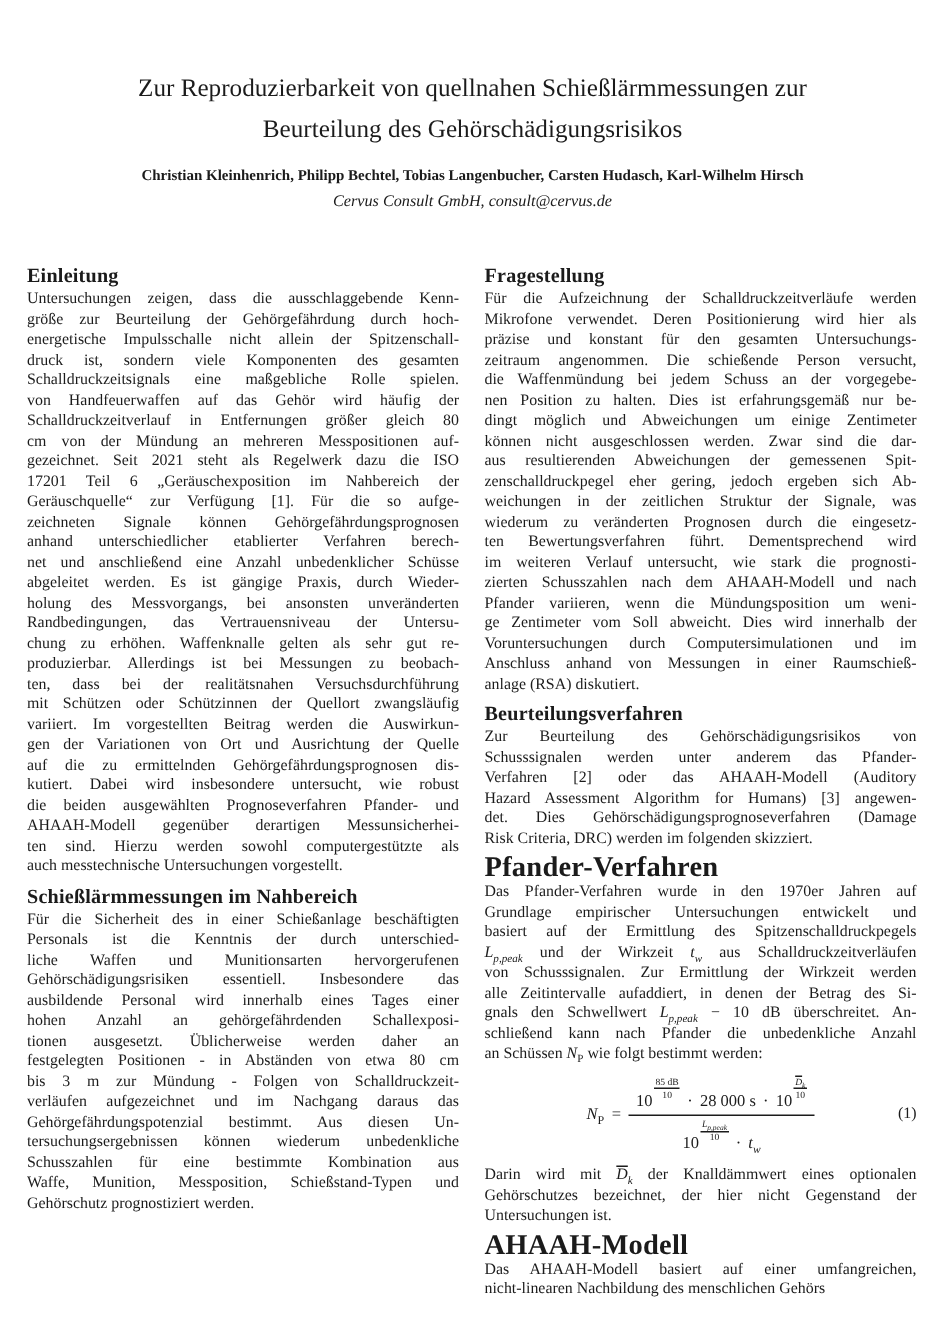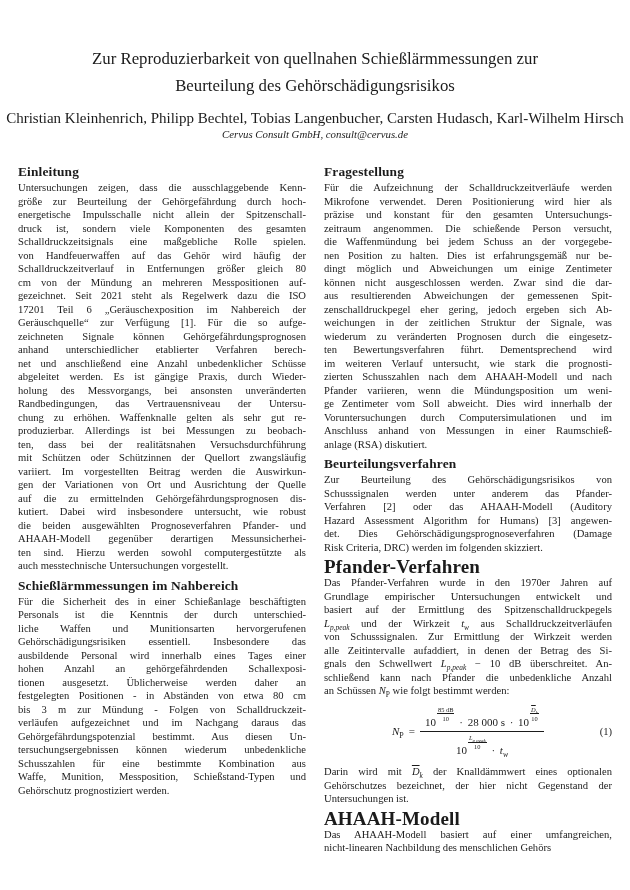--- a/index.html
+++ b/index.html
@@ -11,25 +11,25 @@
     overflow: hidden;
   }
   .page { width: 630px; height: 890px; position: relative; border-radius: 22px; }
 
   
   .titleblock { padding-top: 45px; text-align: center; }
   .paper-title {
     font-size: 16.8px; font-weight: 400; line-height: 27px;
     margin: 0; color: #1b1b1b;
   }
-  .authors { margin-top: 12px; font-size: 15px; line-height: 14px; }
+  .authors { margin-top: 12px; font-size: 10px; line-height: 14px; font-weight: bold; }
   .affiliation { margin-top: 3px; font-size: 10.8px; font-style: italic; line-height: 13px; }
 
   
-  .columns { display: flex; gap: 17px; padding: 0 18px; margin-top: 23px; justify-content: space-between; }
+  .columns { display: flex; gap: 17px; padding: 0 18px; margin-top: 35px; }
   .col { width: 288px; }
 
   .sec-heading, .subsec-heading {
     font-weight: 700; margin: 5px 0 2px 0; line-height: 15px;
     letter-spacing: 0.15px;
   }
   .sec-heading { font-size: 13.4px; }
   .subsec-heading { font-size: 19px; }
   .col .sec-heading:first-child { margin-top: 0; }
 

